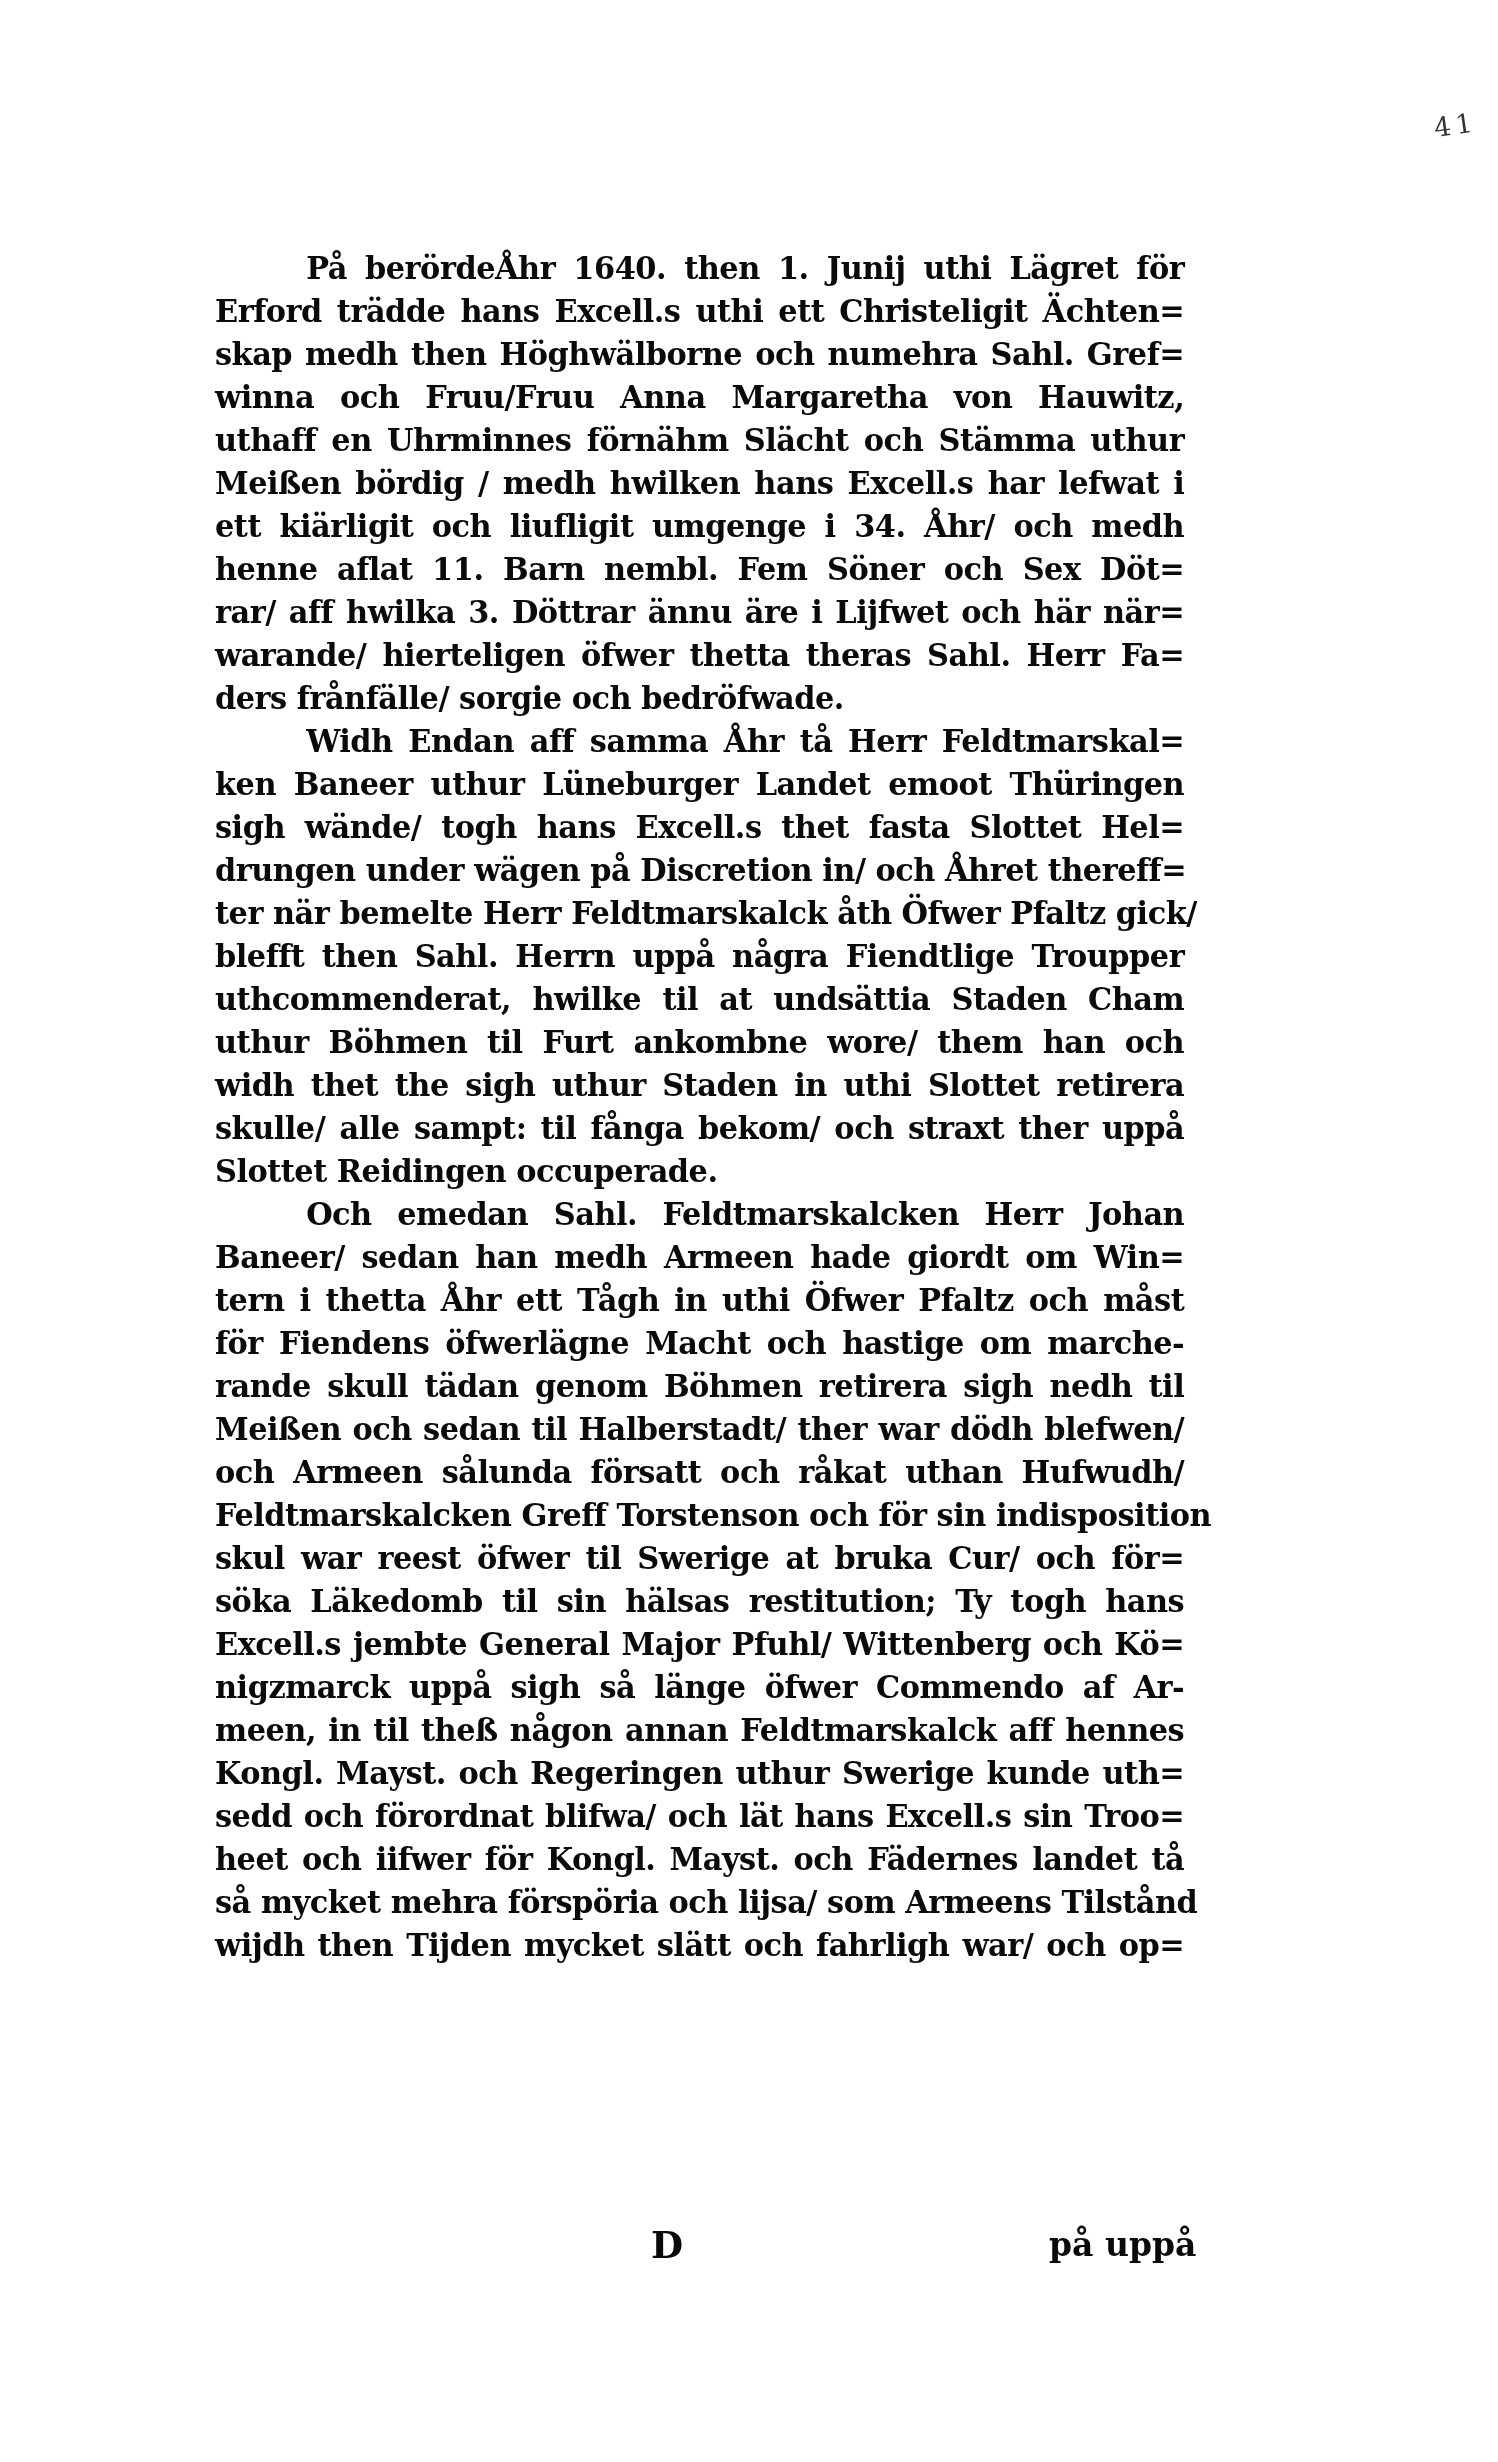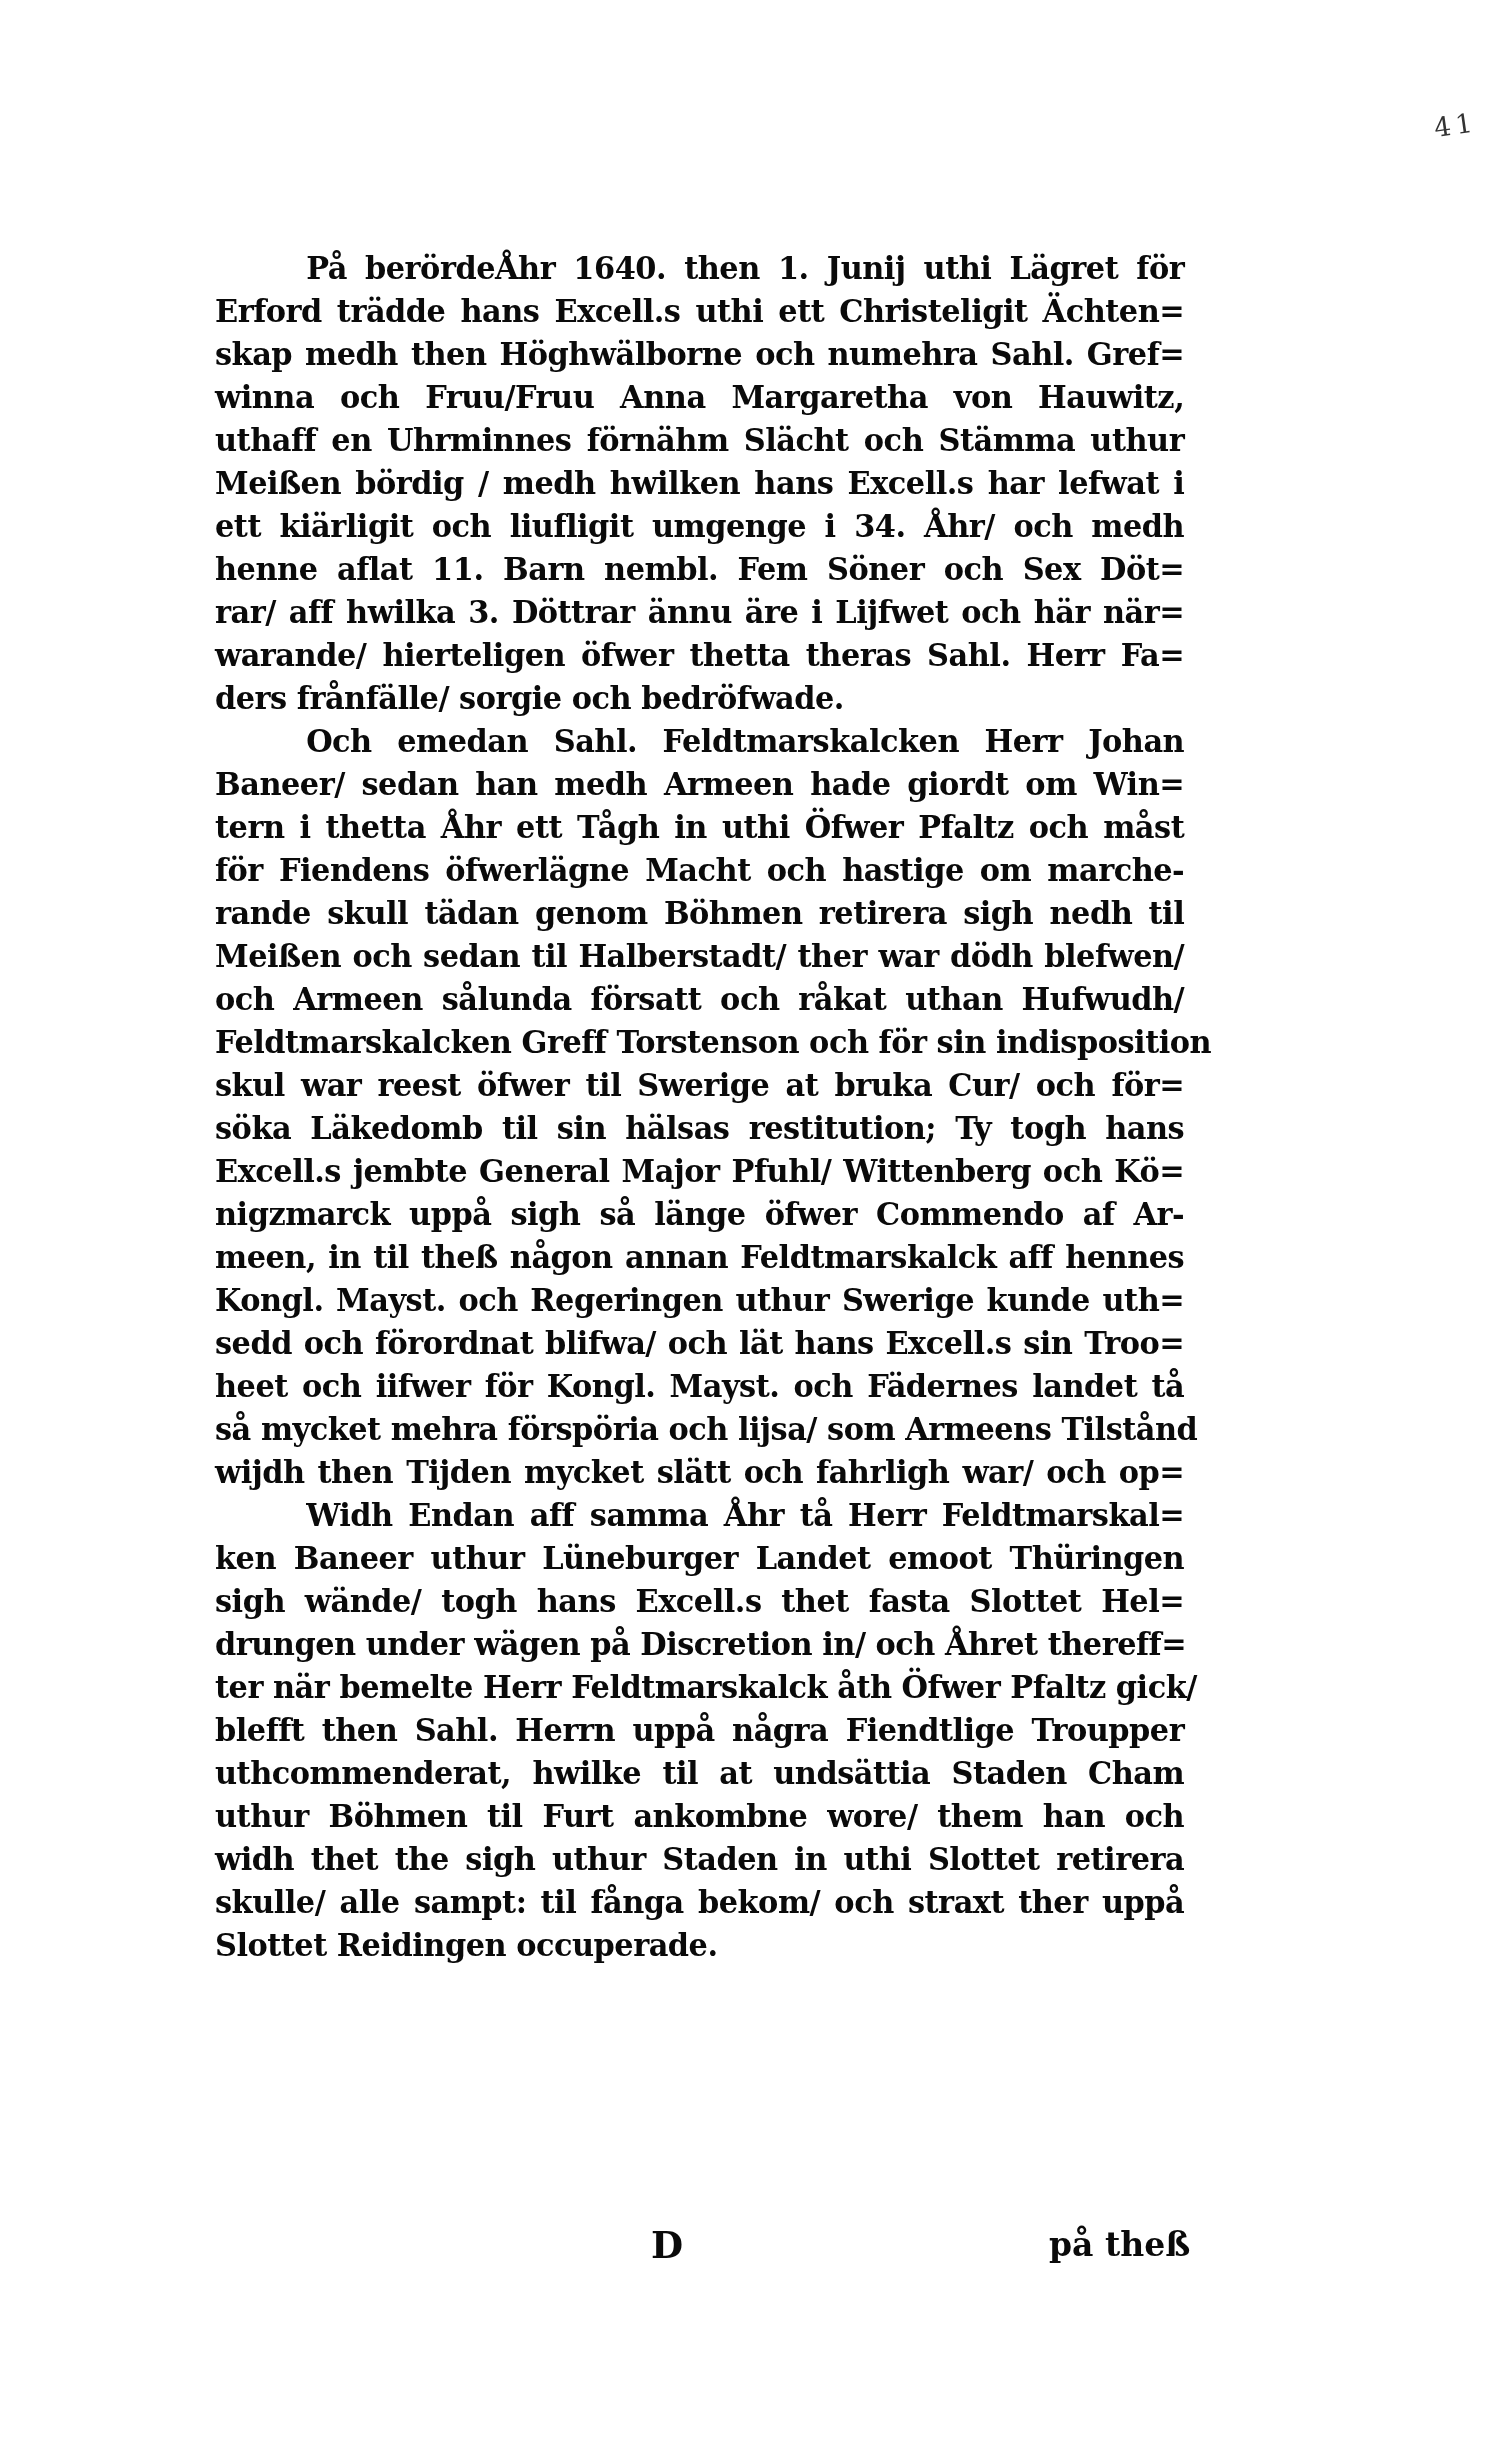--- a/index.html
+++ b/index.html
@@ -98,55 +98,55 @@
       <span class="line">uthaff en Uhrminnes förnähm Slächt och Stämma uthur</span>
       <span class="line">Meißen bördig / medh hwilken hans Excell.s har lefwat i</span>
       <span class="line">ett kiärligit och liufligit umgenge i 34. Åhr/ och medh</span>
       <span class="line">henne aflat 11. Barn nembl. Fem Söner och Sex Döt=</span>
       <span class="line">rar/ aff hwilka 3. Döttrar ännu äre i Lijfwet och här när=</span>
       <span class="line">warande/ hierteligen öfwer thetta theras Sahl. Herr Fa=</span>
       <span class="line last">ders frånfälle/ sorgie och bedröfwade.</span>
     </div>
 
     <div>
+      <span class="line indent">Widh Endan aff samma Åhr tå Herr Feldtmarskal=</span>
+      <span class="line">ken Baneer uthur Lüneburger Landet emoot Thüringen</span>
+      <span class="line">sigh wände/ togh hans Excell.s thet fasta Slottet Hel=</span>
+      <span class="line">drungen under wägen på Discretion in/ och Åhret thereff=</span>
+      <span class="line">ter när bemelte Herr Feldtmarskalck åth Öfwer Pfaltz gick/</span>
+      <span class="line">blefft then Sahl. Herrn uppå några Fiendtlige Troupper</span>
+      <span class="line">uthcommenderat, hwilke til at undsättia Staden Cham</span>
+      <span class="line">uthur Böhmen til Furt ankombne wore/ them han och</span>
+      <span class="line">widh thet the sigh uthur Staden in uthi Slottet retirera</span>
+      <span class="line">skulle/ alle sampt: til fånga bekom/ och straxt ther uppå</span>
+      <span class="line last">Slottet Reidingen occuperade.</span>
+    </div>
+
+    <div>
       <span class="line indent">Och emedan Sahl. Feldtmarskalcken Herr Johan</span>
       <span class="line">Baneer/ sedan han medh Armeen hade giordt om Win=</span>
       <span class="line">tern i thetta Åhr ett Tågh in uthi Öfwer Pfaltz och måst</span>
       <span class="line">för Fiendens öfwerlägne Macht och hastige om marche-</span>
       <span class="line">rande skull tädan genom Böhmen retirera sigh nedh til</span>
       <span class="line">Meißen och sedan til Halberstadt/ ther war dödh blefwen/</span>
       <span class="line">och Armeen sålunda försatt och råkat uthan Hufwudh/</span>
       <span class="line">Feldtmarskalcken Greff Torstenson och för sin indisposition</span>
       <span class="line">skul war reest öfwer til Swerige at bruka Cur/ och för=</span>
       <span class="line">söka Läkedomb til sin hälsas restitution; Ty togh hans</span>
       <span class="line">Excell.s jembte General Major Pfuhl/ Wittenberg och Kö=</span>
       <span class="line">nigzmarck uppå sigh så länge öfwer Commendo af Ar-</span>
       <span class="line">meen, in til theß någon annan Feldtmarskalck aff hennes</span>
       <span class="line">Kongl. Mayst. och Regeringen uthur Swerige kunde uth=</span>
       <span class="line">sedd och förordnat blifwa/ och lät hans Excell.s sin Troo=</span>
       <span class="line">heet och iifwer för Kongl. Mayst. och Fädernes landet tå</span>
       <span class="line">så mycket mehra förspöria och lijsa/ som Armeens Tilstånd</span>
       <span class="line">wijdh then Tijden mycket slätt och fahrligh war/ och op=</span>
     </div>
 
-    <div>
-      <span class="line indent">Widh Endan aff samma Åhr tå Herr Feldtmarskal=</span>
-      <span class="line">ken Baneer uthur Lüneburger Landet emoot Thüringen</span>
-      <span class="line">sigh wände/ togh hans Excell.s thet fasta Slottet Hel=</span>
-      <span class="line">drungen under wägen på Discretion in/ och Åhret thereff=</span>
-      <span class="line">ter när bemelte Herr Feldtmarskalck åth Öfwer Pfaltz gick/</span>
-      <span class="line">blefft then Sahl. Herrn uppå några Fiendtlige Troupper</span>
-      <span class="line">uthcommenderat, hwilke til at undsättia Staden Cham</span>
-      <span class="line">uthur Böhmen til Furt ankombne wore/ them han och</span>
-      <span class="line">widh thet the sigh uthur Staden in uthi Slottet retirera</span>
-      <span class="line">skulle/ alle sampt: til fånga bekom/ och straxt ther uppå</span>
-      <span class="line last">Slottet Reidingen occuperade.</span>
-    </div>
-
   </div>
 
   <div class="footer">
     <span class="signature">D</span>
-    <span class="catchword">på theß</span>
+    <span class="catchword">på uppå</span>
   </div>
 
 </div>
 
 
 </body></html>

